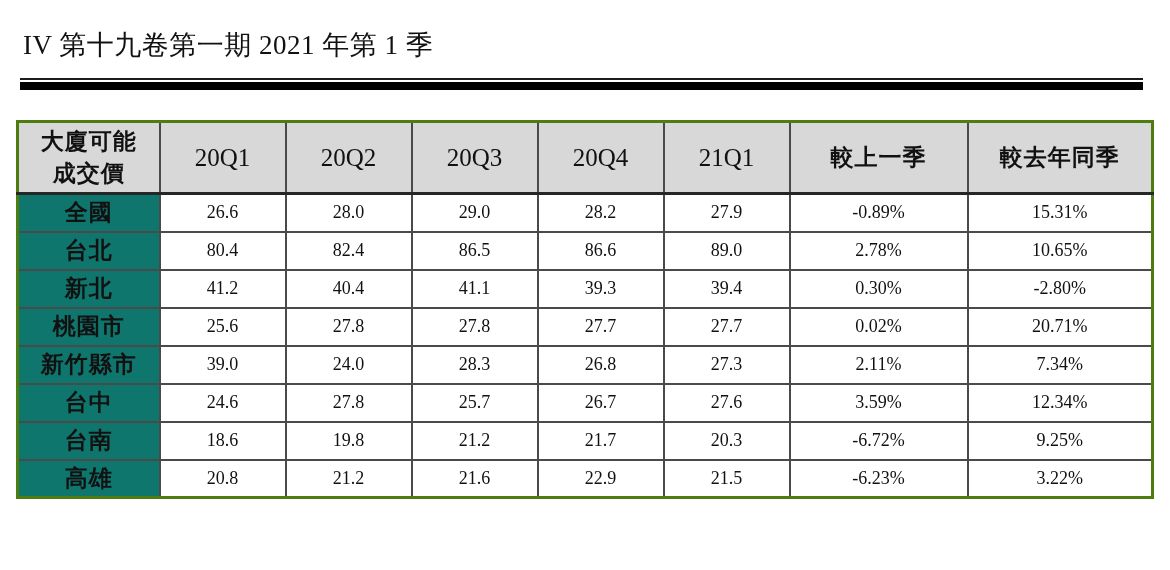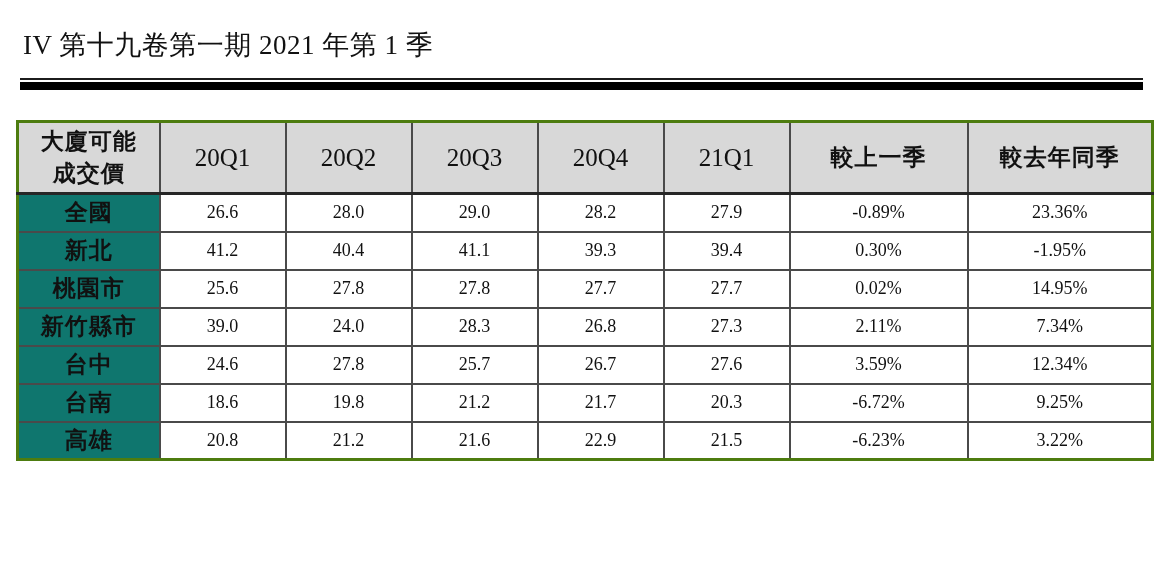--- a/index.html
+++ b/index.html
@@ -105,44 +105,54 @@
       </tr>
 
       <tr class="data-row">
         <th class="zh rowlabel">全國</th>
         <td class="num">26.6</td>
         <td class="num">28.0</td>
         <td class="num">29.0</td>
         <td class="num">28.2</td>
         <td class="num">27.9</td>
         <td class="num">-0.89%</td>
-        <td class="num">23.36%</td>
+        <td class="num">15.31%</td>
       </tr>
 
+      <tr class="data-row">
+        <th class="zh rowlabel">台北</th>
+        <td class="num">80.4</td>
+        <td class="num">82.4</td>
+        <td class="num">86.5</td>
+        <td class="num">86.6</td>
+        <td class="num">89.0</td>
+        <td class="num">2.78%</td>
+        <td class="num">10.65%</td>
+      </tr>
 
       <tr class="data-row">
         <th class="zh rowlabel">新北</th>
         <td class="num">41.2</td>
         <td class="num">40.4</td>
         <td class="num">41.1</td>
         <td class="num">39.3</td>
         <td class="num">39.4</td>
         <td class="num">0.30%</td>
-        <td class="num">-1.95%</td>
+        <td class="num">-2.80%</td>
       </tr>
 
       <tr class="data-row">
         <th class="zh rowlabel">桃園市</th>
         <td class="num">25.6</td>
         <td class="num">27.8</td>
         <td class="num">27.8</td>
         <td class="num">27.7</td>
         <td class="num">27.7</td>
         <td class="num">0.02%</td>
-        <td class="num">14.95%</td>
+        <td class="num">20.71%</td>
       </tr>
 
       <tr class="data-row">
         <th class="zh rowlabel">新竹縣市</th>
         <td class="num">39.0</td>
         <td class="num">24.0</td>
         <td class="num">28.3</td>
         <td class="num">26.8</td>
         <td class="num">27.3</td>
         <td class="num">2.11%</td>

